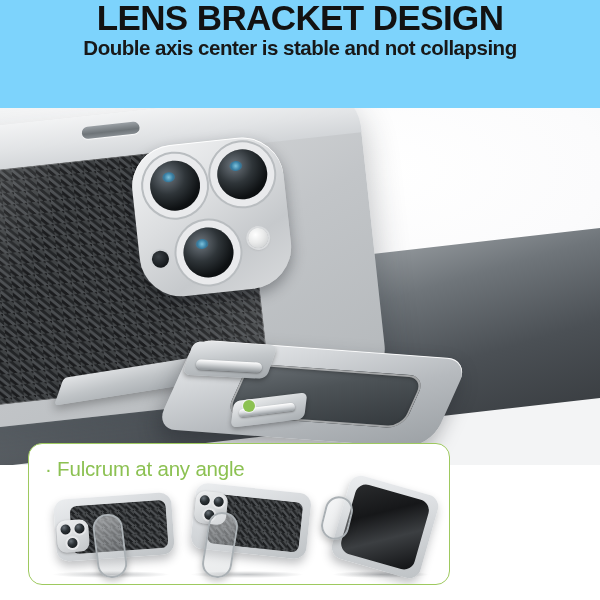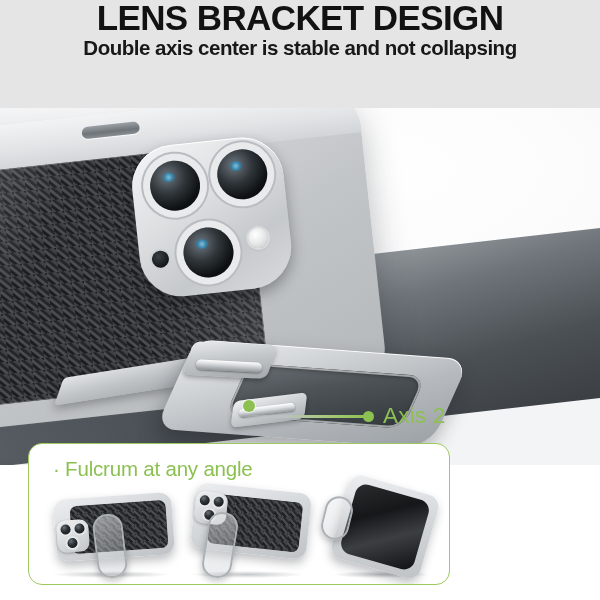--- a/index.html
+++ b/index.html
@@ -3,21 +3,21 @@
 <meta charset="utf-8">
 <style>
   html,body{margin:0;padding:0;background:#fff;}
   body{
     width:600px;height:600px;overflow:hidden;position:relative;
     font-family:"Liberation Sans","DejaVu Sans",sans-serif;
     background:#ffffff;
   }
 
   
-  .header{position:absolute;left:0;top:0;width:600px;height:108px;background:#e5e5e5;z-index:40;}
+  .header{position:absolute;left:0;top:0;width:600px;height:108px;background:#7dd3fc;z-index:40;}
   .title{
     position:absolute;left:0;top:1px;width:600px;text-align:center;
     font-size:35px;font-weight:bold;letter-spacing:-0.6px;color:#121212;
     line-height:34px;
   }
   .subtitle{
     position:absolute;left:0;top:36px;width:600px;text-align:center;
     font-size:20.5px;font-weight:bold;letter-spacing:-0.5px;color:#181818;
     line-height:24px;
   }
@@ -175,21 +175,21 @@
   }
   .axis-dot-2{left:243px;top:295px;}
   .axis-dot-1{left:238px;top:352px;}
 
   
   .panel{
     position:absolute;left:28px;top:443px;width:420px;height:140px;
     border:1.6px solid #9ec95f;border-radius:14px;background:#ffffff;z-index:35;overflow:hidden;
   }
   .panel-title{
-    position:absolute;left:24px;top:14px;color:#8cc152;font-size:20.5px;letter-spacing:-0.2px;
+    position:absolute;left:16px;top:14px;color:#8cc152;font-size:20.5px;letter-spacing:-0.2px;
     line-height:22px;white-space:nowrap;
   }
 
   
   .thumb{position:absolute;bottom:2px;}
   .t-body{
     position:absolute;border-radius:12px;
     background:linear-gradient(160deg,#eceef0 0%,#d5d8db 45%,#bfc3c6 100%);
     box-shadow:0 5px 10px rgba(25,30,35,.28);
   }
@@ -258,25 +258,20 @@
     <div class="kick-hole"></div>
   </div>
   <div class="hinge-high"></div>
   <div class="pin-high"></div>
   <div class="hinge-low"></div>
   <div class="pin-low"></div>
 
   <div class="axis-dot axis-dot-2"></div>
   <div class="axis-dot axis-dot-1"></div>
 
-  <div class="callout callout-a2">
-    <div class="lead"></div>
-    <div class="lead-dot"></div>
-    <div class="callout-label">Axis 2</div>
-  </div>
 
   <div class="callout callout-a1">
 
     <div class="callout-label">Axis 1</div>
   </div>
 </div>
 
 <div class="panel">
   <div class="panel-title">· Fulcrum at any angle</div>
 

